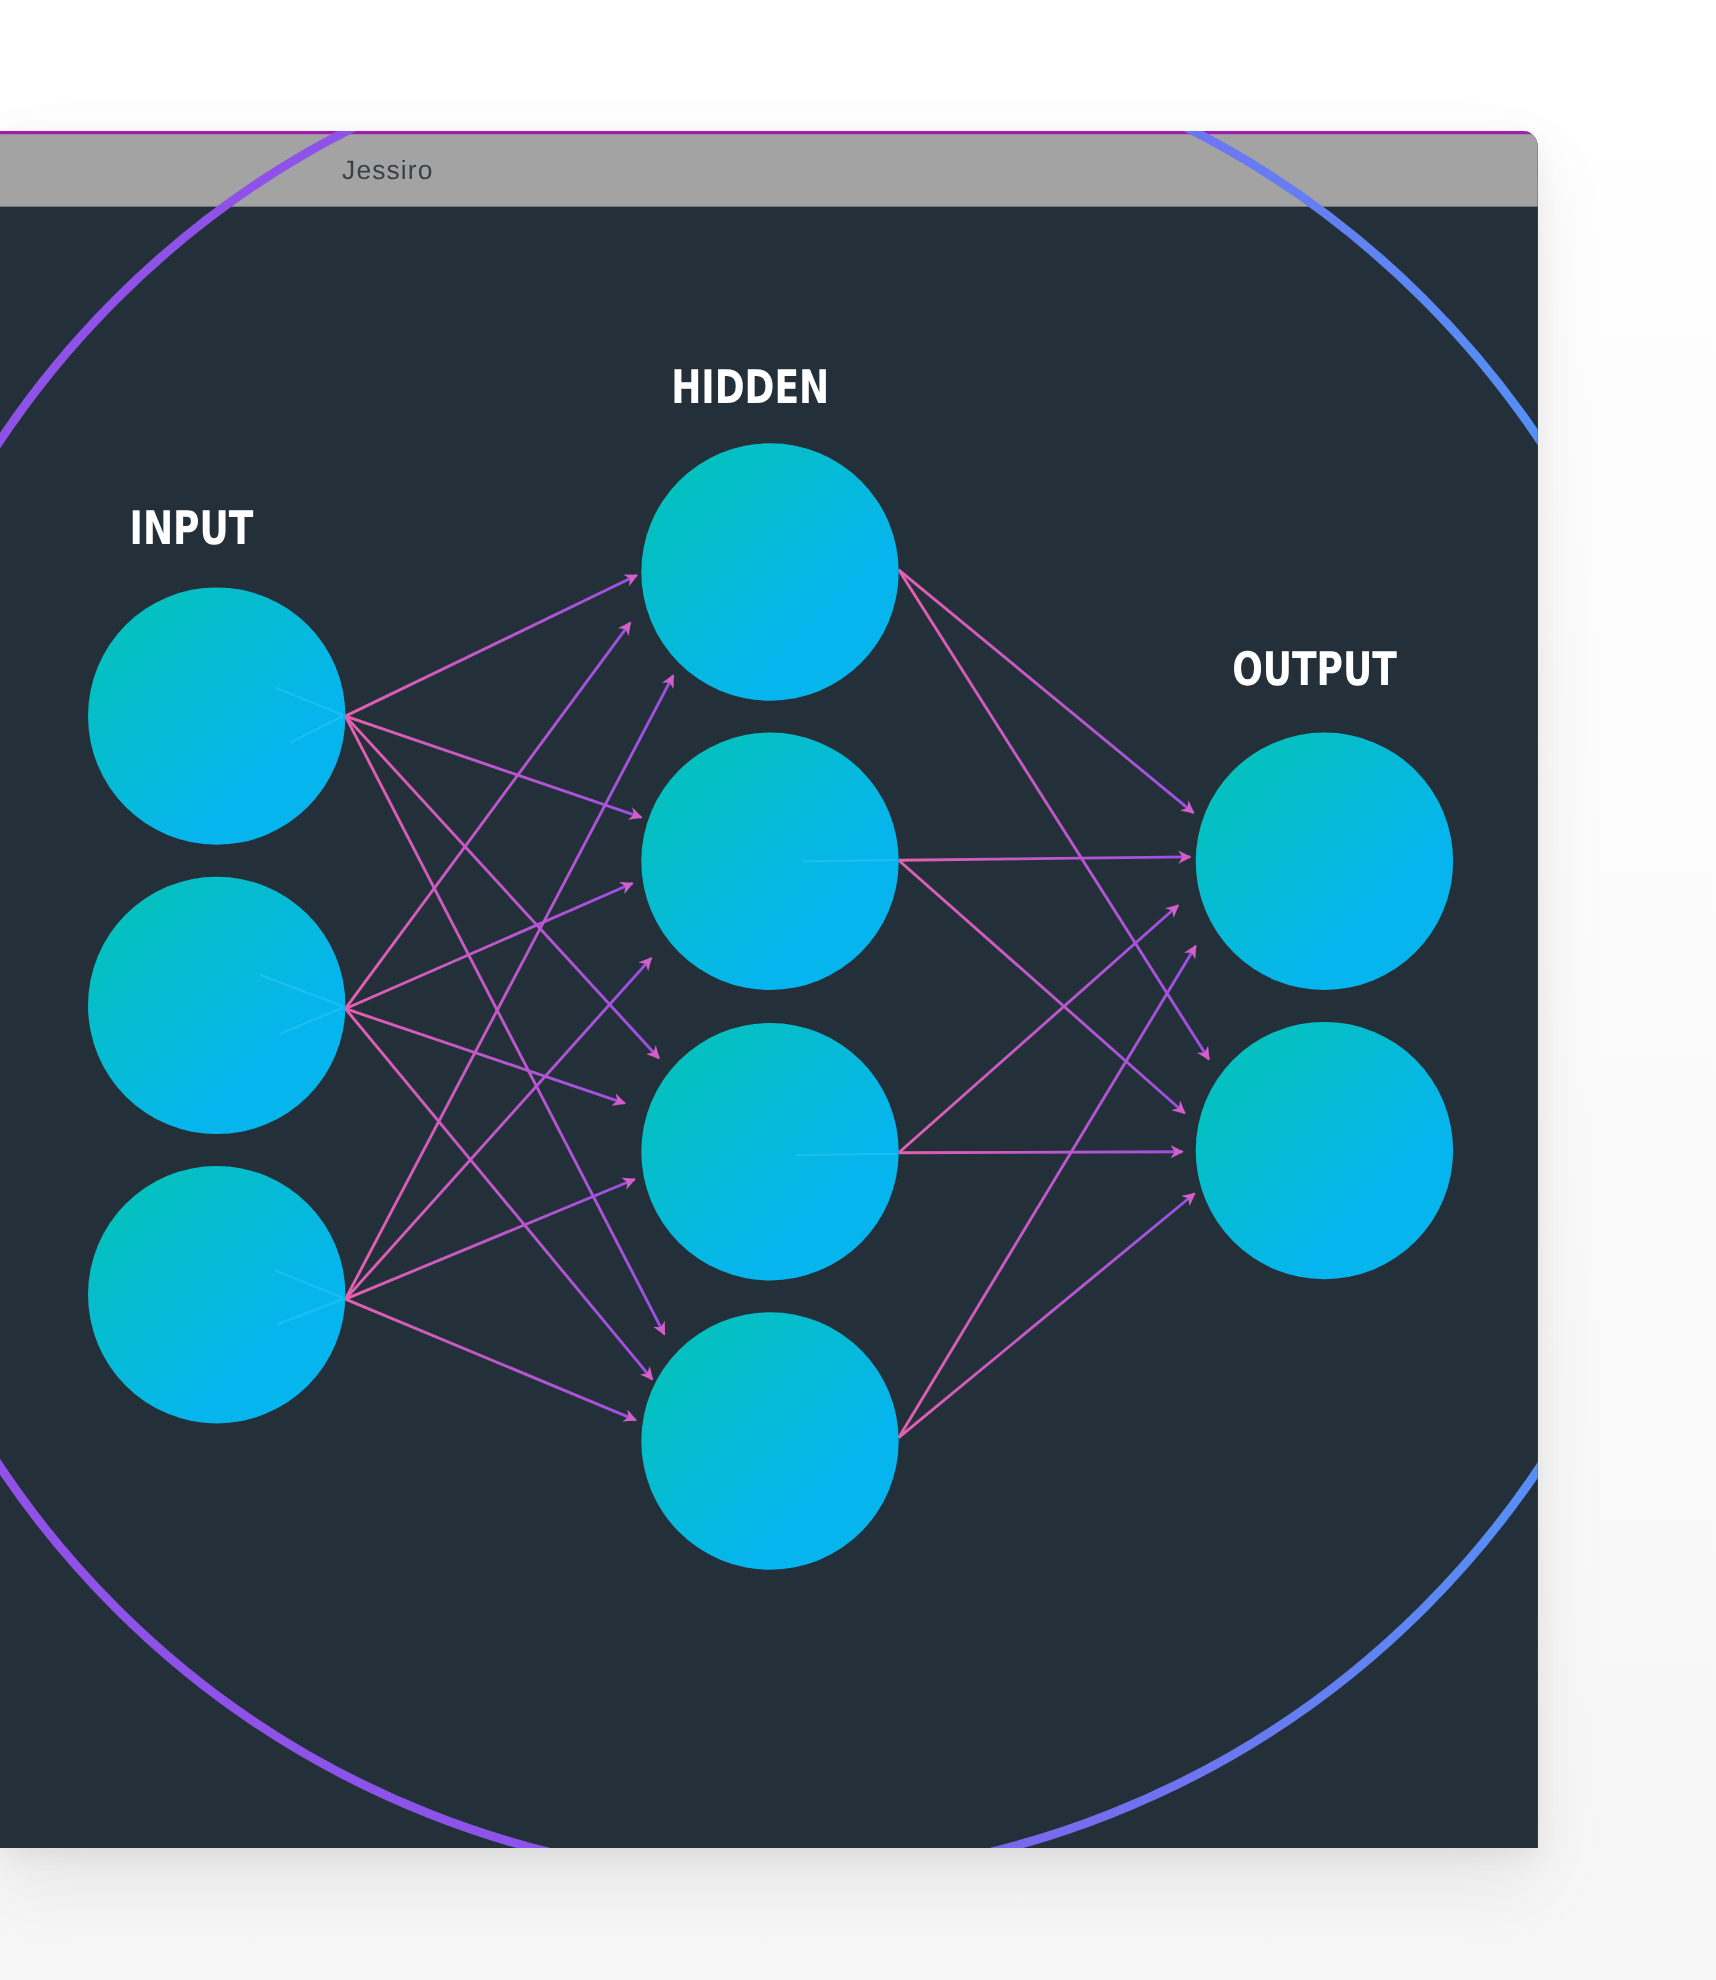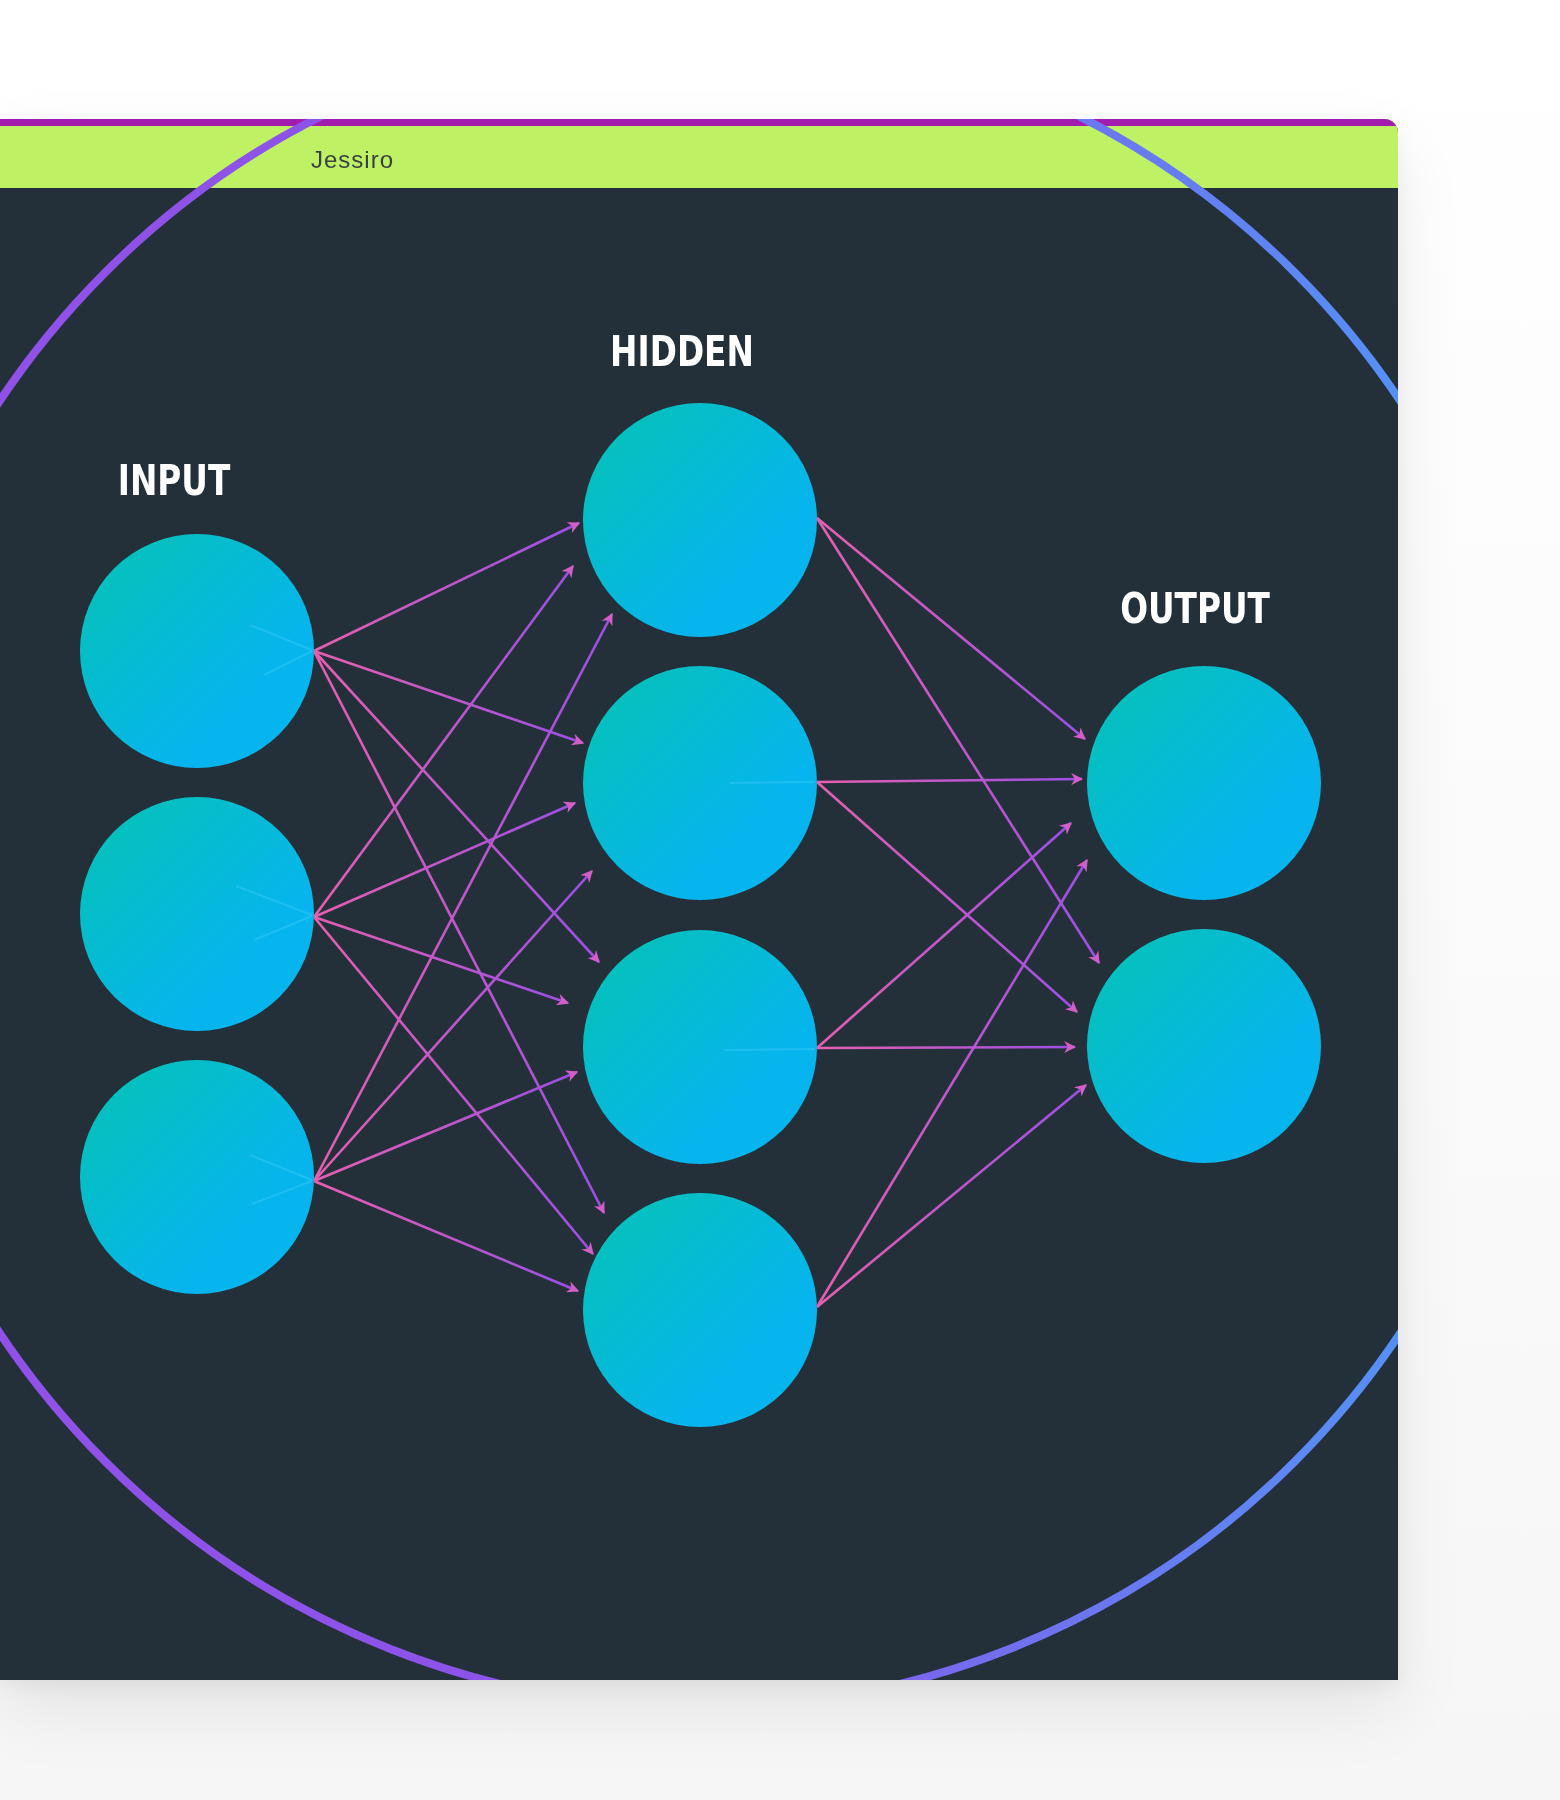--- a/index.html
+++ b/index.html
@@ -26,22 +26,22 @@
       border-top-right-radius: 14px;
       overflow: hidden;
       box-shadow: 0 30px 70px rgba(0,0,0,0.08), 0 6px 20px rgba(0,0,0,0.05);
       background: #243039;
     }
     .titlebar {
       position: absolute;
       left: 0; top: 0;
       width: 1398px;
       height: 69px;
-      background: #bef264;
-      border-top: 7px solid #a21caf;
+      background: #a3a3a3;
+      border-top: 3px solid #a21caf;
       box-sizing: border-box;
     }
     .title-text {
       position: absolute;
       left: 311px;
       top: 20px;
       font-family: "Liberation Sans", sans-serif;
       font-size: 24px;
       letter-spacing: 1px;
       color: #3b3f44;

